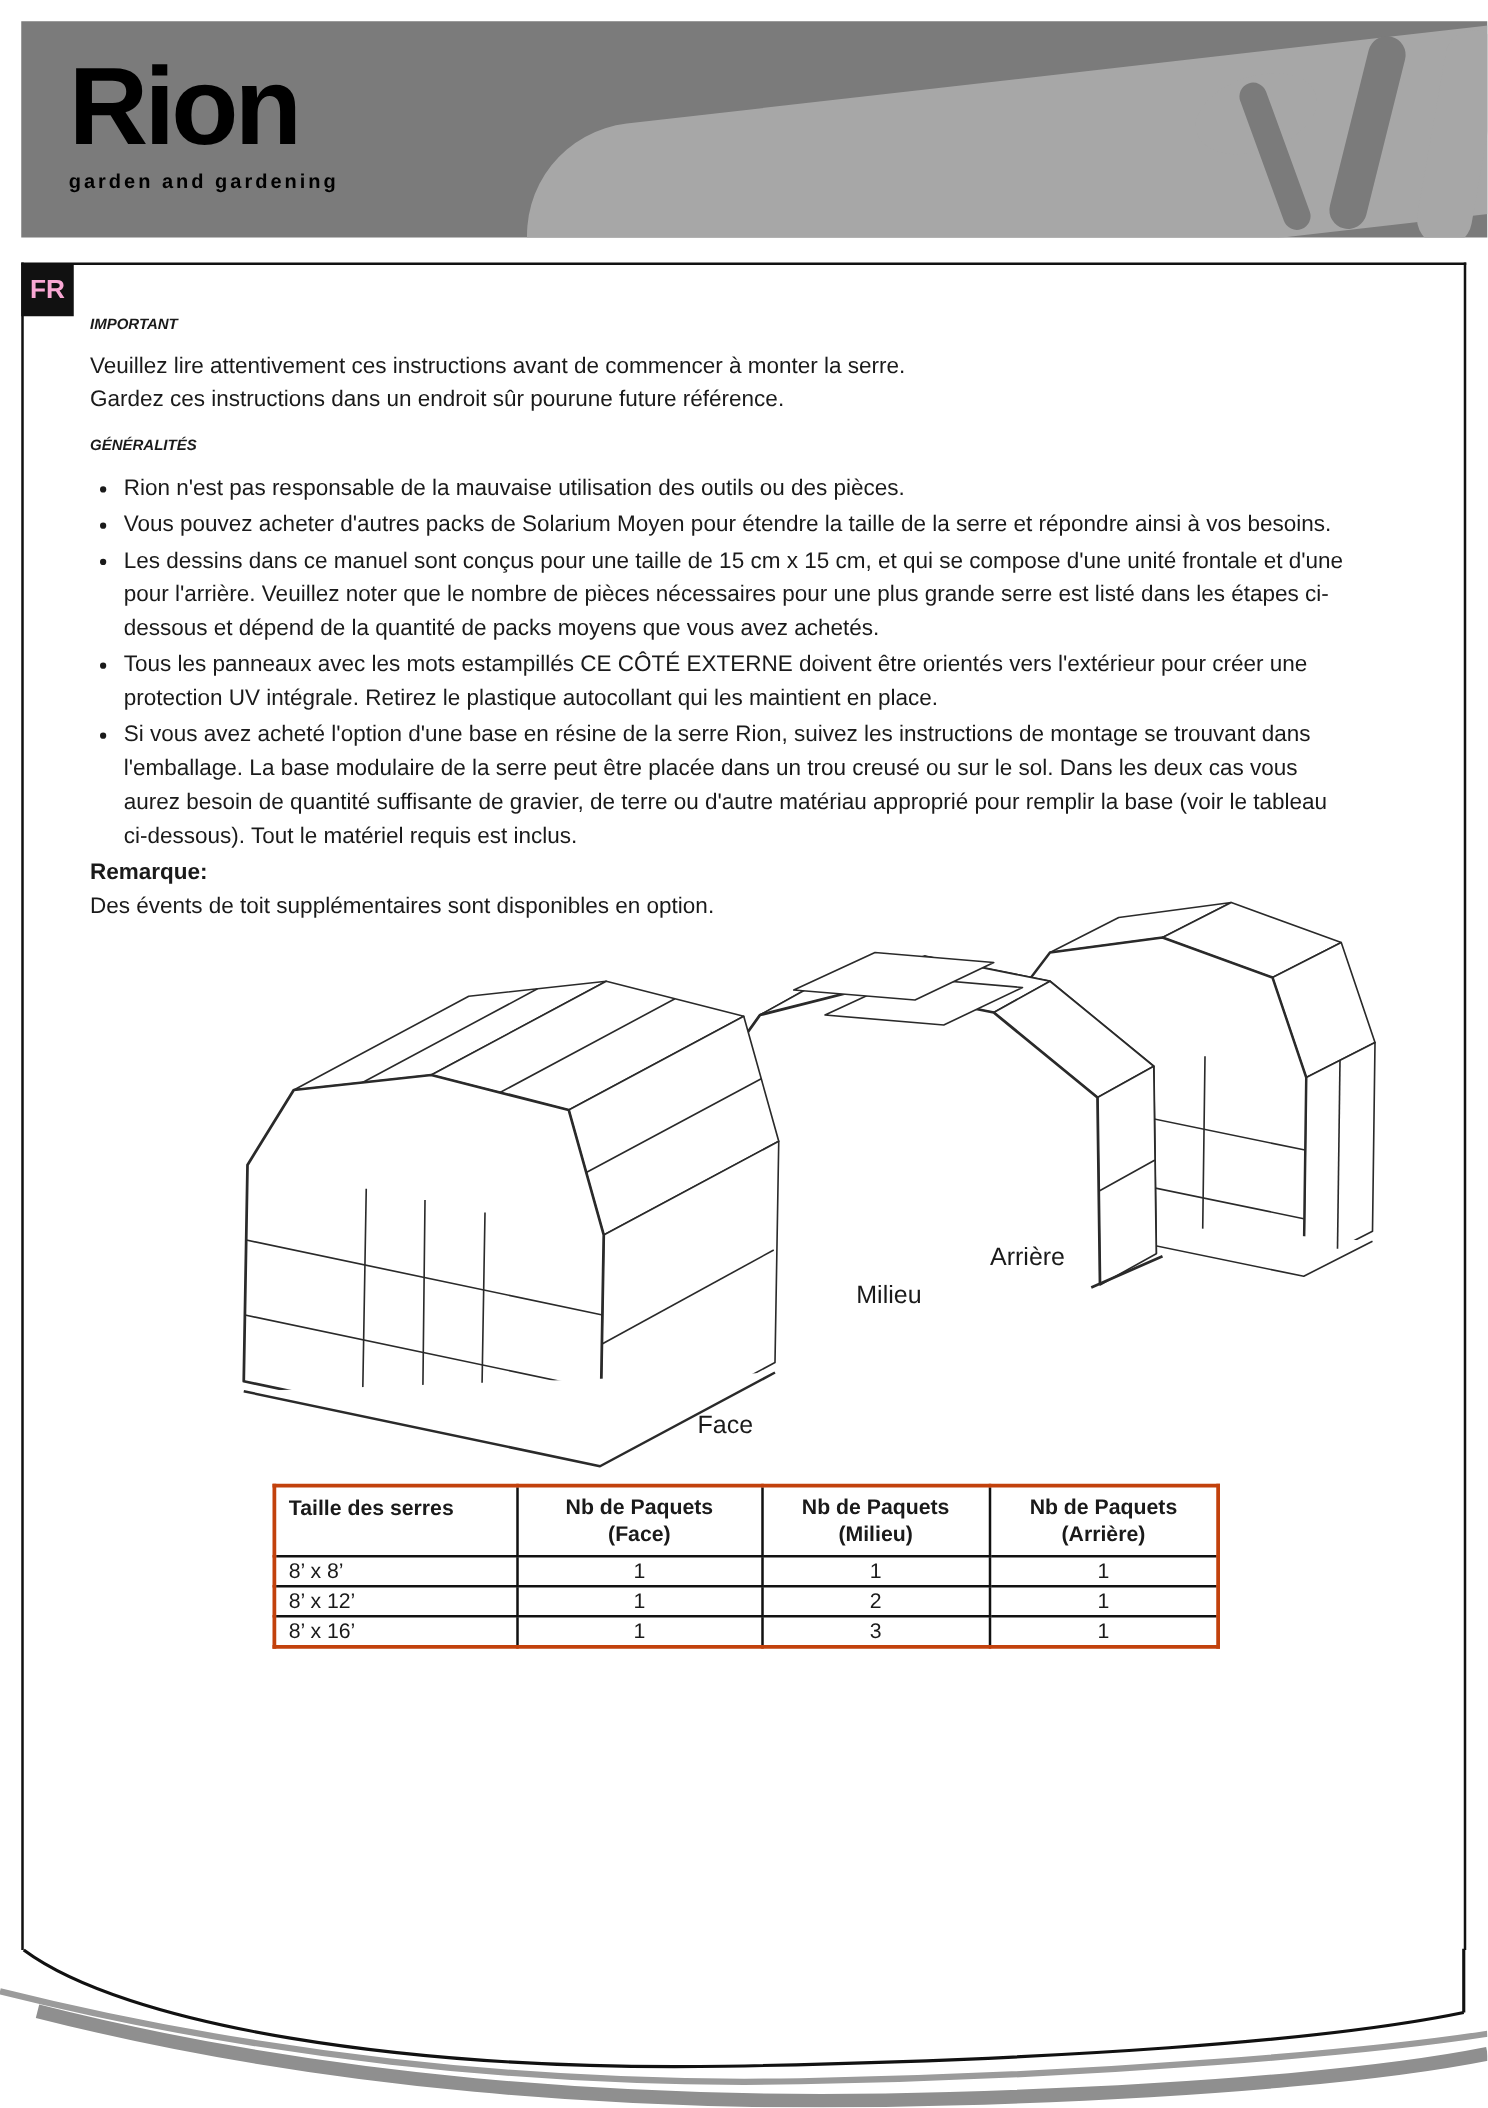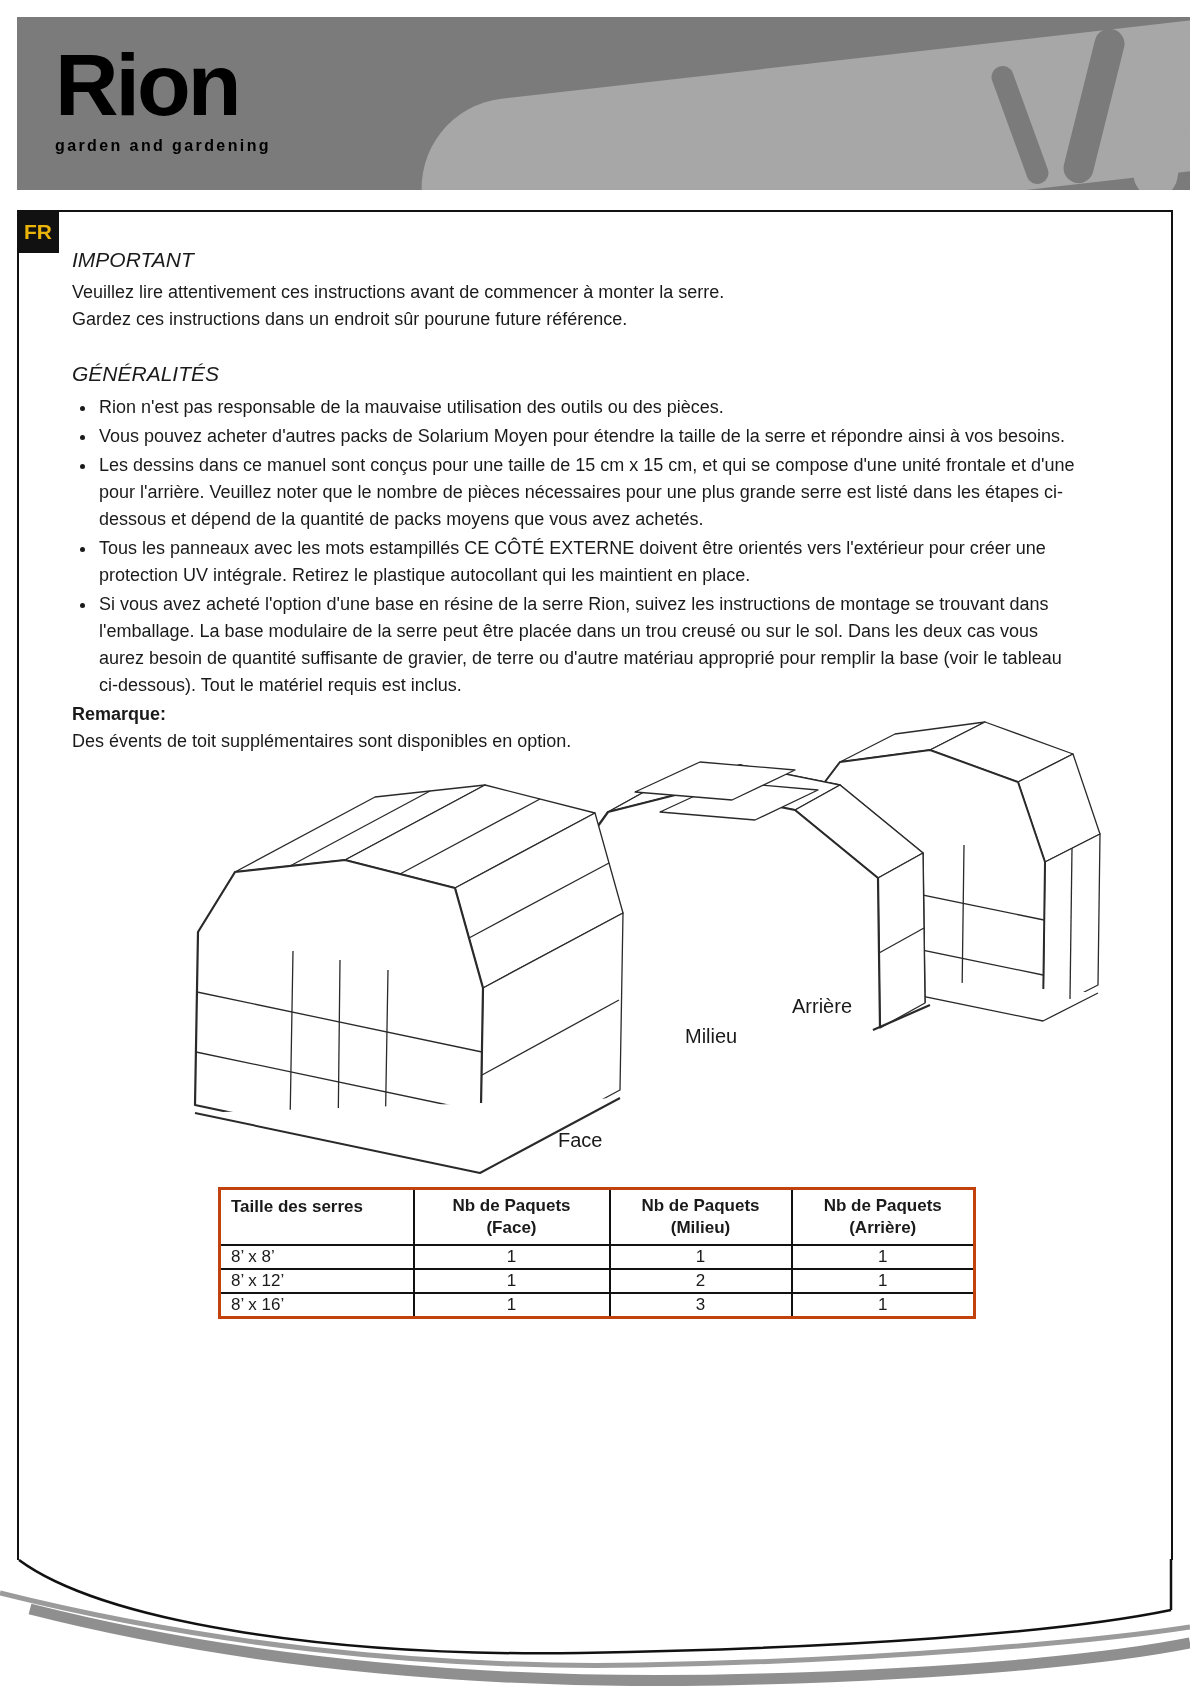--- a/index.html
+++ b/index.html
@@ -19,30 +19,30 @@
   .decor.frond1{left:1062px;top:10px;width:30px;height:158px;background:#7b7b7b;
           border-radius:15px;transform:rotate(14deg);}
   .decor.frond2{left:992px;top:46px;width:22px;height:124px;background:#7b7b7b;
           border-radius:11px;transform:rotate(-20deg);}
   .logo{position:absolute;left:38px;top:18px;color:#000000;}
   .logo-word{font-size:88px;font-weight:700;letter-spacing:-3px;line-height:100px;}
   .logo-tag{font-size:16px;font-weight:700;letter-spacing:2.4px;margin-top:2px;}
 
   
   .fr-badge{position:absolute;left:17px;top:211px;width:42px;height:42px;background:#111;
-            color:#eab308;font-size:21px;font-weight:700;display:flex;align-items:center;
+            color:#f9a8d4;font-size:21px;font-weight:700;display:flex;align-items:center;
             justify-content:center;z-index:5;}
   .frame{position:absolute;left:17px;top:210px;width:1156px;height:1350px;
          border:2.5px solid #111;border-bottom:none;box-sizing:border-box;}
 
   
   .textflow{position:absolute;left:72px;top:246px;width:1012px;font-size:18px;line-height:27px;}
-  .h-italic{font-style:italic;font-weight:400;font-size:21px;margin:0 0 6px 0;}
+  .h-italic{font-style:italic;font-weight:700;font-size:12px;margin:0 0 6px 0;}
   .para{margin:0;}
-  .gen-title{margin-top:27px;}
+  .gen-title{margin-top:10px;}
   ul.bullets{margin:7px 0 0 0;padding-left:25px;}
   ul.bullets li{margin:0 0 2px 0;padding-left:2px;}
   .remarque{}
   .remarque-title{font-weight:700;}
 
   
   .illu{position:absolute;left:140px;top:720px;width:1000px;height:460px;}
   .illu svg{display:block;}
   .illu-label{position:absolute;font-size:20px;}
   .lbl-face{left:558px;top:1129px;font-weight:400;}

